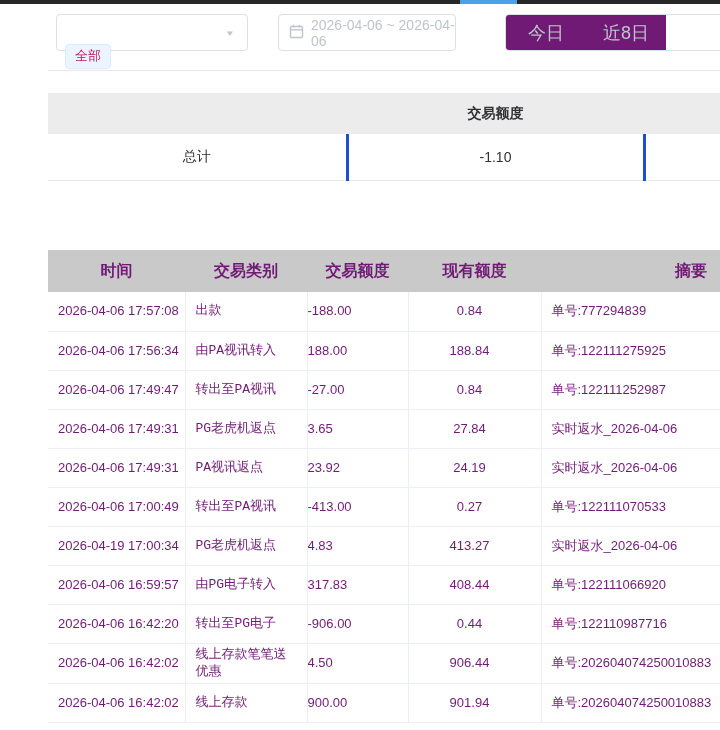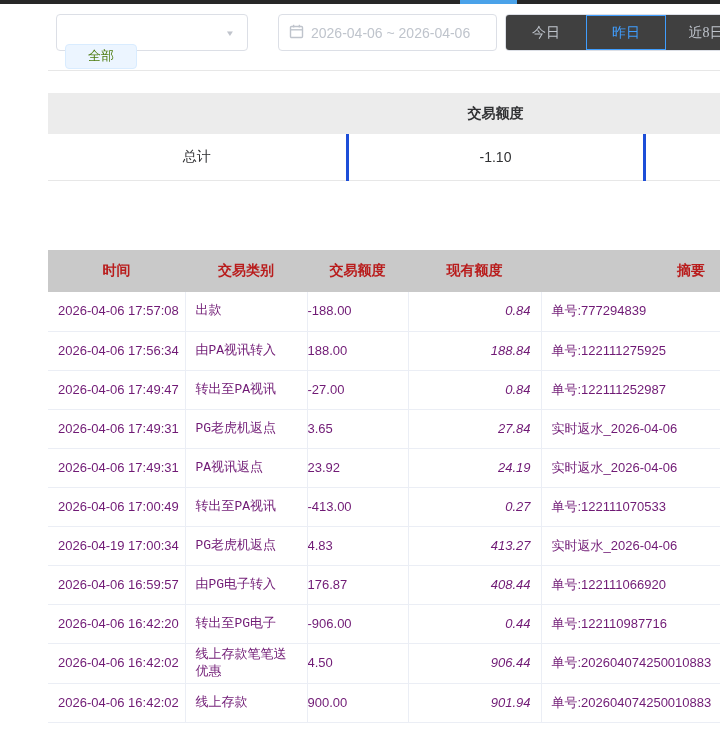--- a/index.html
+++ b/index.html
@@ -13,41 +13,41 @@
   .topbar{position:absolute;top:0;left:0;width:720px;height:4px;background:#272727;}
   .topbar-thumb{position:absolute;top:0;left:460px;width:57px;height:4px;background:#4aa2e9;}
 
   
   .select-box{
     position:absolute;top:14px;left:56px;width:192px;height:37px;
     border:1px solid #dcdfe6;border-radius:4px;background:#fff;
     box-sizing:border-box;display:flex;align-items:center;
   }
   .select-tag{
-    margin-left:8px;padding:3px 22px;font-size:13px;color:#4d7c0f;
+    margin-left:8px;padding:3px 9px;font-size:13px;color:#be185d;
     background:#ecf5ff;border:1px solid #d9ecff;border-radius:4px;line-height:1.3;margin-top:48px;
   }
   .select-caret{
     position:absolute;right:12px;top:50%;transform:translateY(-50%) scaleY(.8);
     color:#c0c4cc;font-size:10px;
   }
   .date-box{
-    position:absolute;top:14px;left:278px;width:219px;height:37px;
+    position:absolute;top:14px;left:278px;width:178px;height:37px;
     border:1px solid #dcdfe6;border-radius:4px;background:#fff;
     box-sizing:border-box;display:flex;align-items:center;gap:7px;
     color:#bfc4cc;font-size:14px;padding-left:10px;
   }
   .btn-group{
     position:absolute;top:14px;left:505px;height:37px;width:260px;
     border:1px solid #dcdfe6;border-radius:4px;background:#fff;
     box-sizing:border-box;display:flex;overflow:hidden;
   }
   .btn-group button{
-    appearance:none;background:#404040;border:1px solid transparent;
-    font-family:Liberation Serif, serif;font-size:14px;color:#bfc4cc;cursor:pointer;
+    appearance:none;background:#701a75;border:1px solid transparent;
+    font-family:Liberation Sans, sans-serif;font-size:18px;color:#bfc4cc;cursor:pointer;
     width:80px;height:100%;box-sizing:border-box;padding:0;
   }
   .btn-group button.active{
     border:1px solid #409eff;color:#409eff;
   }
   .divider{position:absolute;top:70px;left:48px;width:672px;height:1px;background:#e7e7e7;}
 
   
   table{border-collapse:collapse;table-layout:fixed;background:#fff;}
   td,th{font-weight:normal;overflow:hidden;}
@@ -57,33 +57,33 @@
     background:#ececec;height:39px;font-size:14px;font-weight:bold;color:#303133;text-align:center;
   }
   .summary-table td{
     height:44px;font-size:14px;text-align:center;color:#303133;
     border-bottom:1px solid #e7e7e7;border-right:3px solid #1d4ed8;
   }
   .summary-table td:last-child{border-right:none;}
 
   .tx-table{position:absolute;top:250px;left:48px;width:793px;}
   .tx-table th{
-    background:#c9c9c9;color:#b91c1c;font-weight:bold;font-size:14px;
+    background:#c9c9c9;color:#701a75;font-weight:bold;font-size:16px;
     height:40px;text-align:center;
   }
   .tx-table td{
     font-size:13px;color:#701a75;height:39px;line-height:1.35;
     border-bottom:1px solid #ebeef5;border-right:1px solid #ebeef5;
     padding:2px 0;box-sizing:border-box;
   }
   .tx-table td:last-child{border-right:none;}
   .col-time{text-align:left;padding-left:10px !important;}
   .col-type{text-align:left;padding-left:10px !important;padding-right:8px !important;font-family:Liberation Mono, monospace;}
   .col-amount{text-align:left;padding-right:10px !important;}
-  .col-balance{text-align:right;padding-right:10px !important;font-style:italic;}
+  .col-balance{text-align:center;padding-right:10px !important;}
   .col-summary{text-align:left;padding-left:10px !important;}
 
   .cal-icon{flex:0 0 auto;}
 </style>
 </head>
 <body>
 
 <div class="topbar">
   <div class="topbar-thumb"></div>
 </div>
@@ -100,21 +100,20 @@
       <line x1="1.5" y1="5.8" x2="13.5" y2="5.8" stroke="#bfc4cc" stroke-width="1.4"></line>
       <line x1="4.6" y1="0.8" x2="4.6" y2="3.4" stroke="#bfc4cc" stroke-width="1.4"></line>
       <line x1="10.4" y1="0.8" x2="10.4" y2="3.4" stroke="#bfc4cc" stroke-width="1.4"></line>
     </svg>
   </span>
   <span>2026-04-06 ~ 2026-04-06</span>
 </div>
 
 <div class="btn-group">
   <button>今日</button>
-  <button class="active">昨日</button>
   <button>近8日</button>
 </div>
 
 <div class="divider"></div>
 
 <table class="summary-table">
   <colgroup>
       <col style="width:299px">
       <col style="width:297px">
       <col style="width:197px">
@@ -198,21 +197,21 @@
       <tr>
         <td class="col-time">2026-04-19 17:00:34</td>
         <td class="col-type">PG老虎机返点</td>
         <td class="col-amount">4.83</td>
         <td class="col-balance">413.27</td>
         <td class="col-summary">实时返水_2026-04-06</td>
       </tr>
       <tr>
         <td class="col-time">2026-04-06 16:59:57</td>
         <td class="col-type">由PG电子转入</td>
-        <td class="col-amount">176.87</td>
+        <td class="col-amount">317.83</td>
         <td class="col-balance">408.44</td>
         <td class="col-summary">单号:122111066920</td>
       </tr>
       <tr>
         <td class="col-time">2026-04-06 16:42:20</td>
         <td class="col-type">转出至PG电子</td>
         <td class="col-amount">-906.00</td>
         <td class="col-balance">0.44</td>
         <td class="col-summary">单号:122110987716</td>
       </tr>

